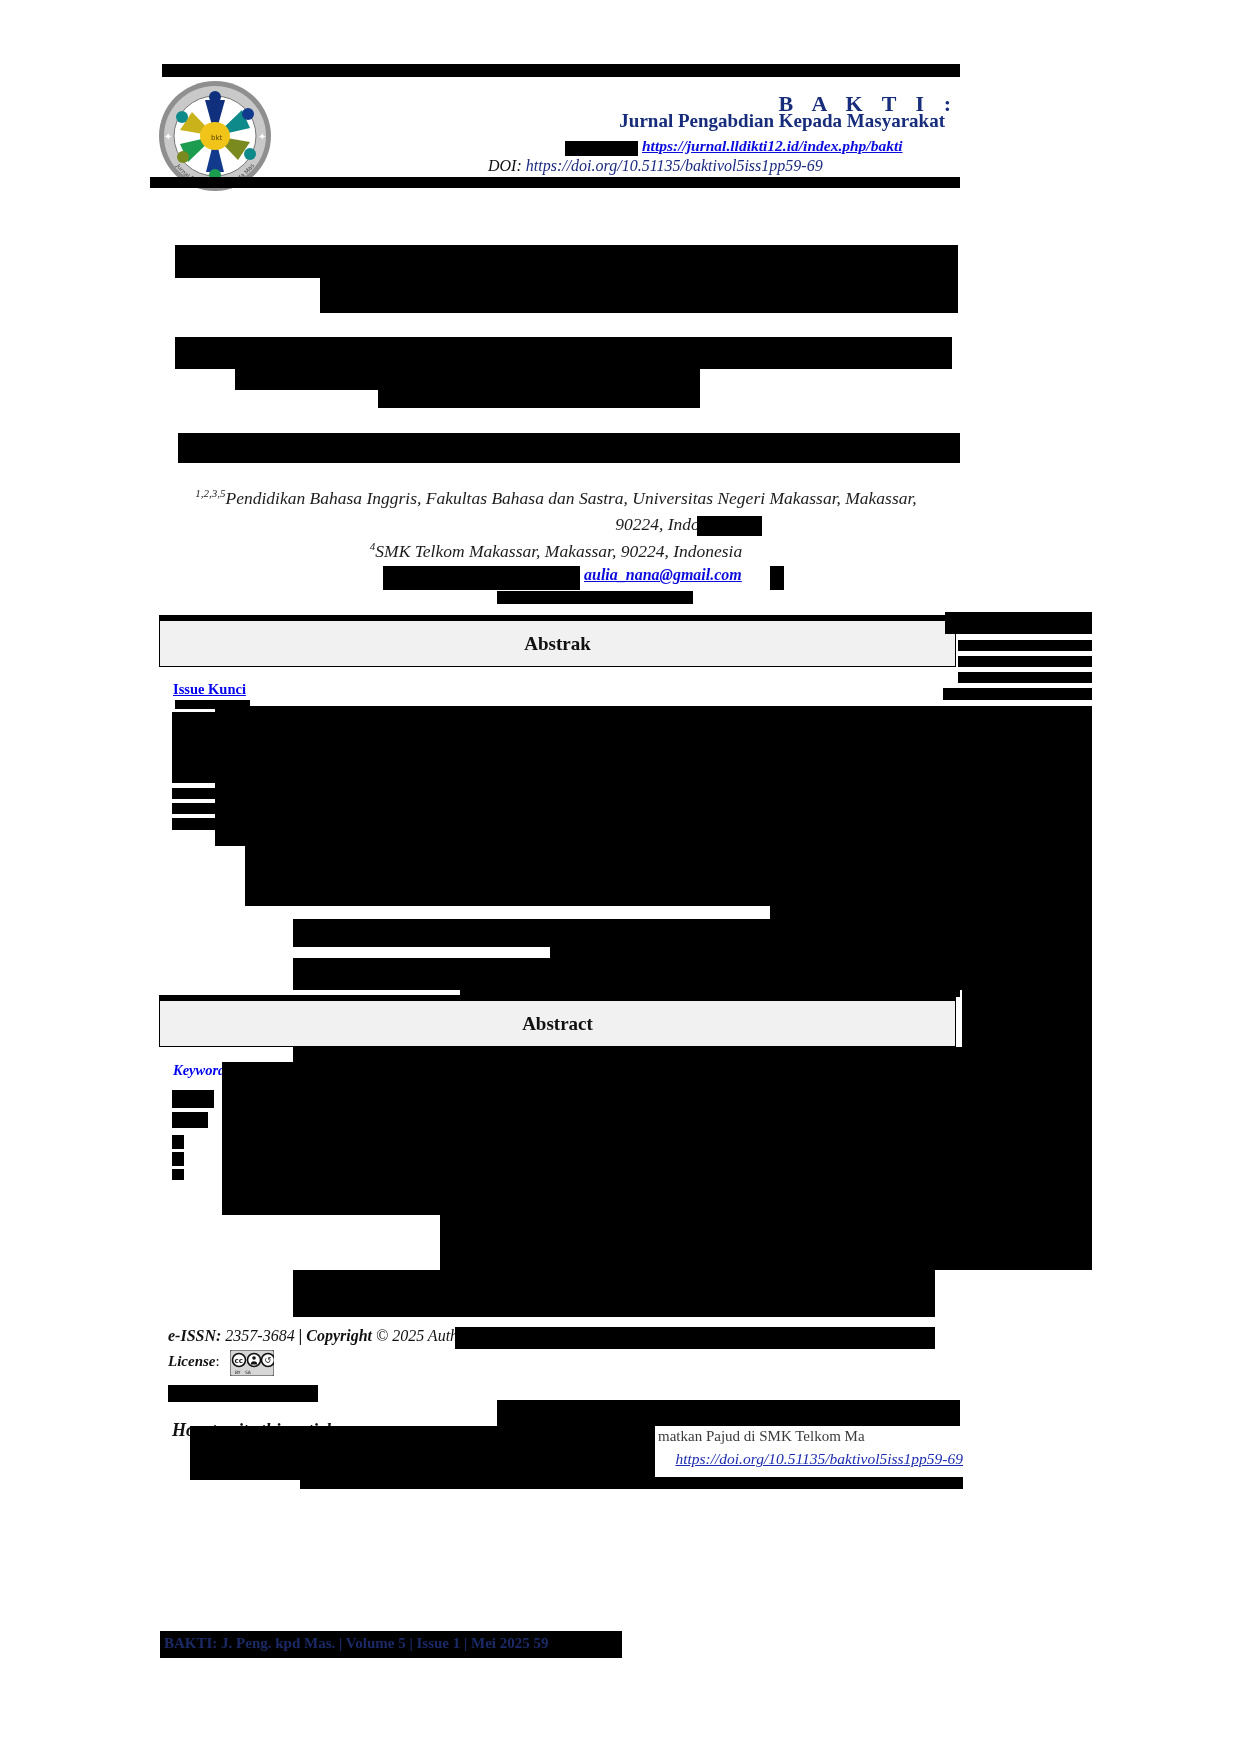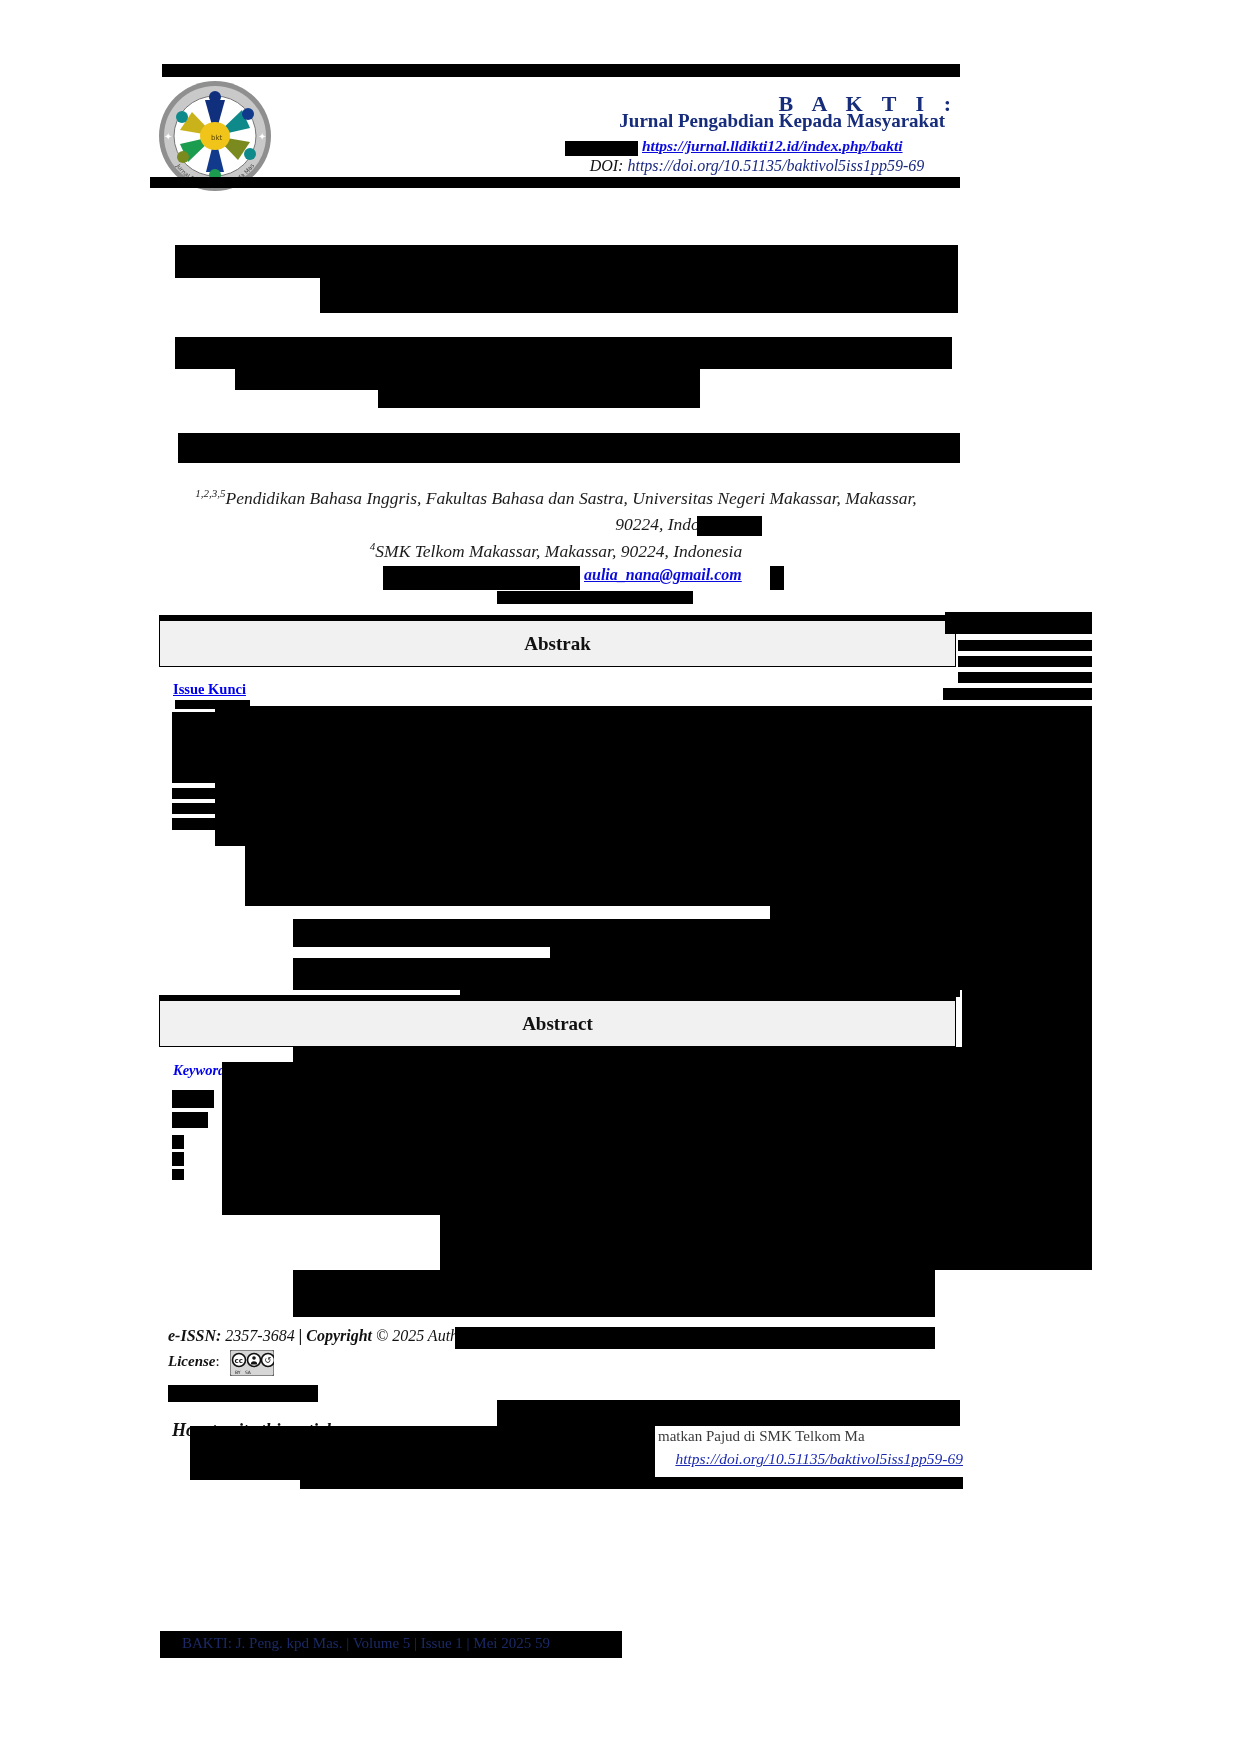--- a/index.html
+++ b/index.html
@@ -57,21 +57,21 @@
     </svg>
   </div>
 
   <div class="abs navy" style="left:500px;top:84px;width:458px;text-align:right;font-size:22px;font-weight:bold;letter-spacing:7px;margin-top:7px;"><span>B A K T I :</span></div>
 
   <div class="abs navy" style="left:440px;top:110px;width:505px;text-align:right;font-size:19px;font-weight:bold;"><span>Jurnal Pengabdian Kepada Masyarakat</span></div>
 
   <div class="bar" style="left:565px;top:141px;width:73px;height:15px;"></div>
   <a class="abs link" style="left:642px;top:137px;font-size:15.5px;" href="#">https://jurnal.lldikti12.id/index.php/bakti</a>
 
-  <div class="abs it" style="left:528px;top:157px;width:458px;text-align:center;font-size:16px;color:#111;">
+  <div class="abs it" style="left:488px;top:157px;width:458px;text-align:left;font-size:16px;color:#111;">
     <span>DOI:</span>
     <a style="color:#1b2a80;text-decoration:none;" href="#">https://doi.org/10.51135/baktivol5iss1pp59-69</a>
   </div>
 
   <div class="bar" style="left:150px;top:177px;width:810px;height:11px;"></div>
 
   <div class="bar" style="left:175px;top:245px;width:783px;height:33px;"></div>
   <div class="bar" style="left:320px;top:278px;width:638px;height:35px;"></div>
   <div class="bar" style="left:175px;top:337px;width:777px;height:32px;"></div>
   <div class="bar" style="left:235px;top:369px;width:465px;height:21px;"></div>
@@ -184,16 +184,16 @@
   <div class="bar" style="left:497px;top:1400px;width:463px;height:26px;"></div>
   <div class="bar" style="left:190px;top:1426px;width:465px;height:54px;"></div>
 
   <div class="abs" style="left:658px;top:1428px;width:304px;font-size:15px;color:#3a3a3a;">
     <span>matkan Pajud di SMK Telkom Ma</span>
   </div>
   <a class="abs it" style="left:633px;top:1450px;width:330px;text-align:right;font-size:15.5px;color:#1b2ab0;text-decoration:underline;" href="#">https://doi.org/10.51135/baktivol5iss1pp59-69</a>
   <div class="bar" style="left:300px;top:1477px;width:663px;height:12px;"></div>
 
   <div class="abs" style="left:160px;top:1631px;width:462px;height:27px;background:#000;">
-    <div style="color:#1b2a66;font-weight:normal;font-size:15px;padding:4px 0 0 22px;white-space:nowrap;">BAKTI: J. Peng. kpd Mas.  |  Volume 5  |  Issue 1  |  Mei 2025  59</div>
+    <div style="color:#1b2a66;font-weight:bold;font-size:15px;padding:4px 0 0 4px;white-space:nowrap;">BAKTI: J. Peng. kpd Mas.  |  Volume 5  |  Issue 1  |  Mei 2025  59</div>
   </div>
 
 </div>
 
 </body></html>

